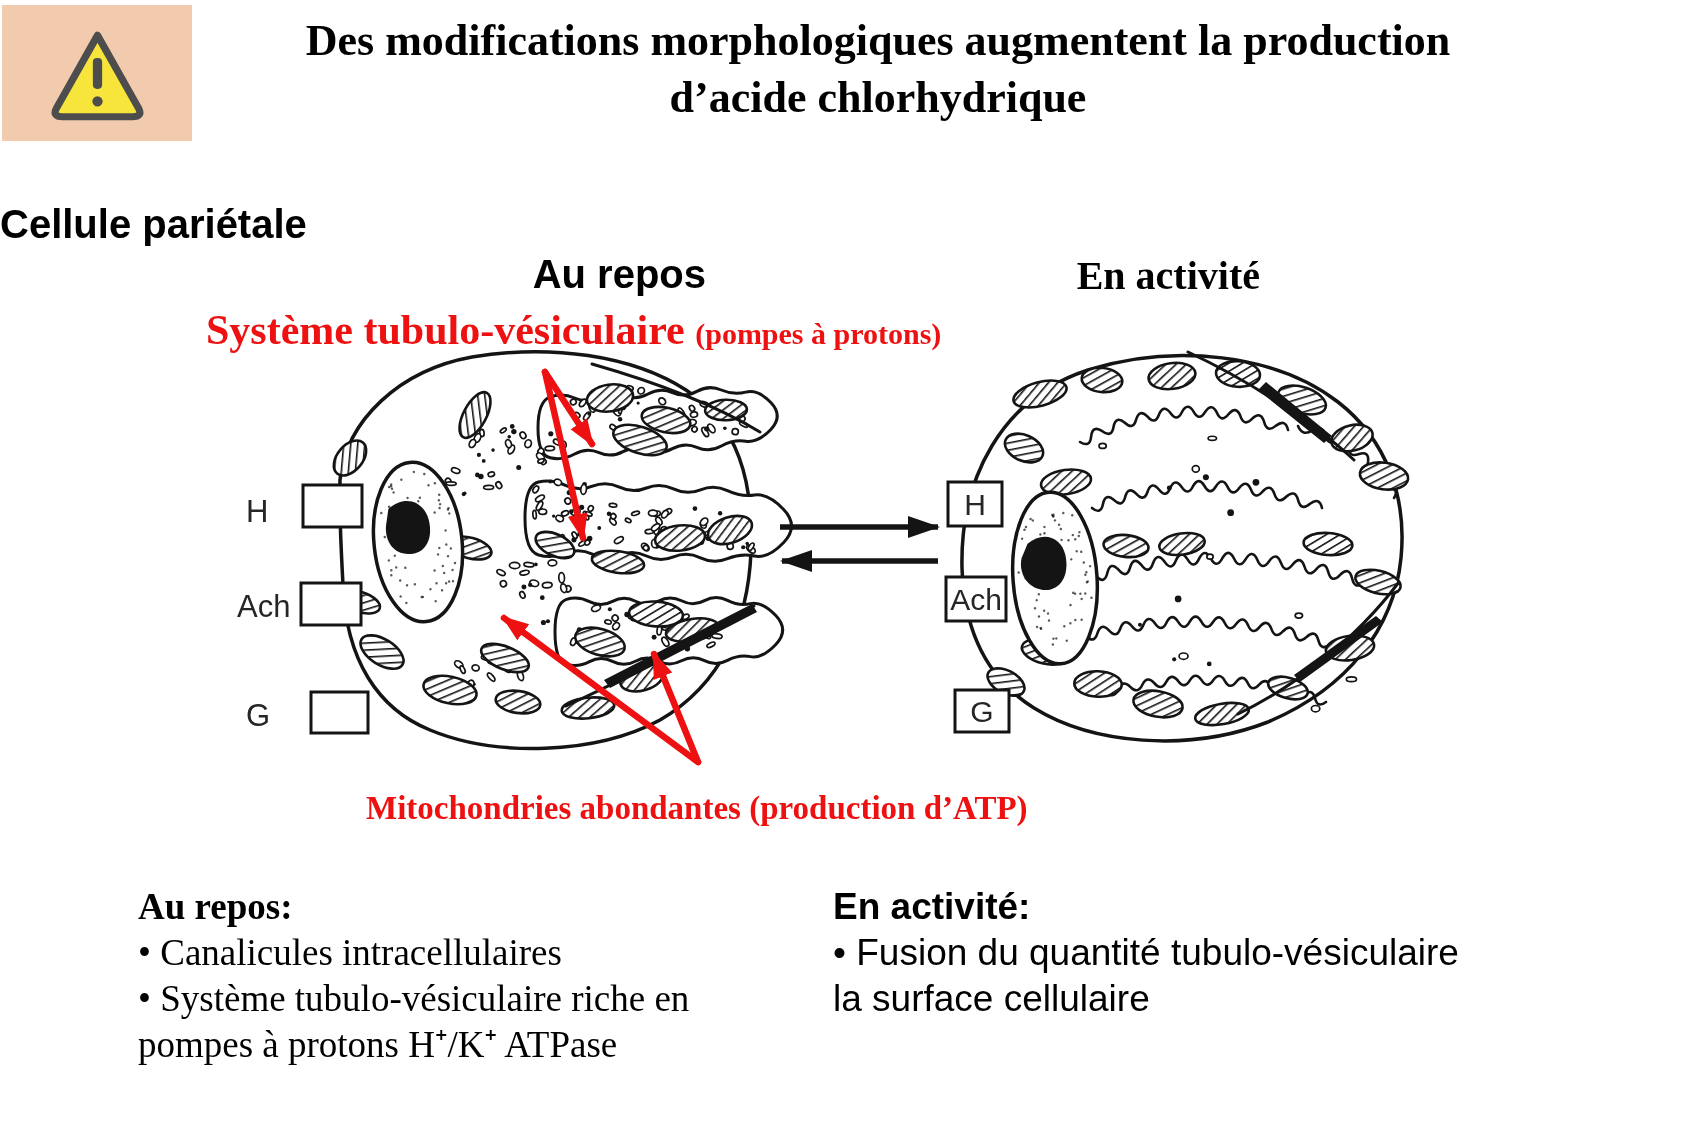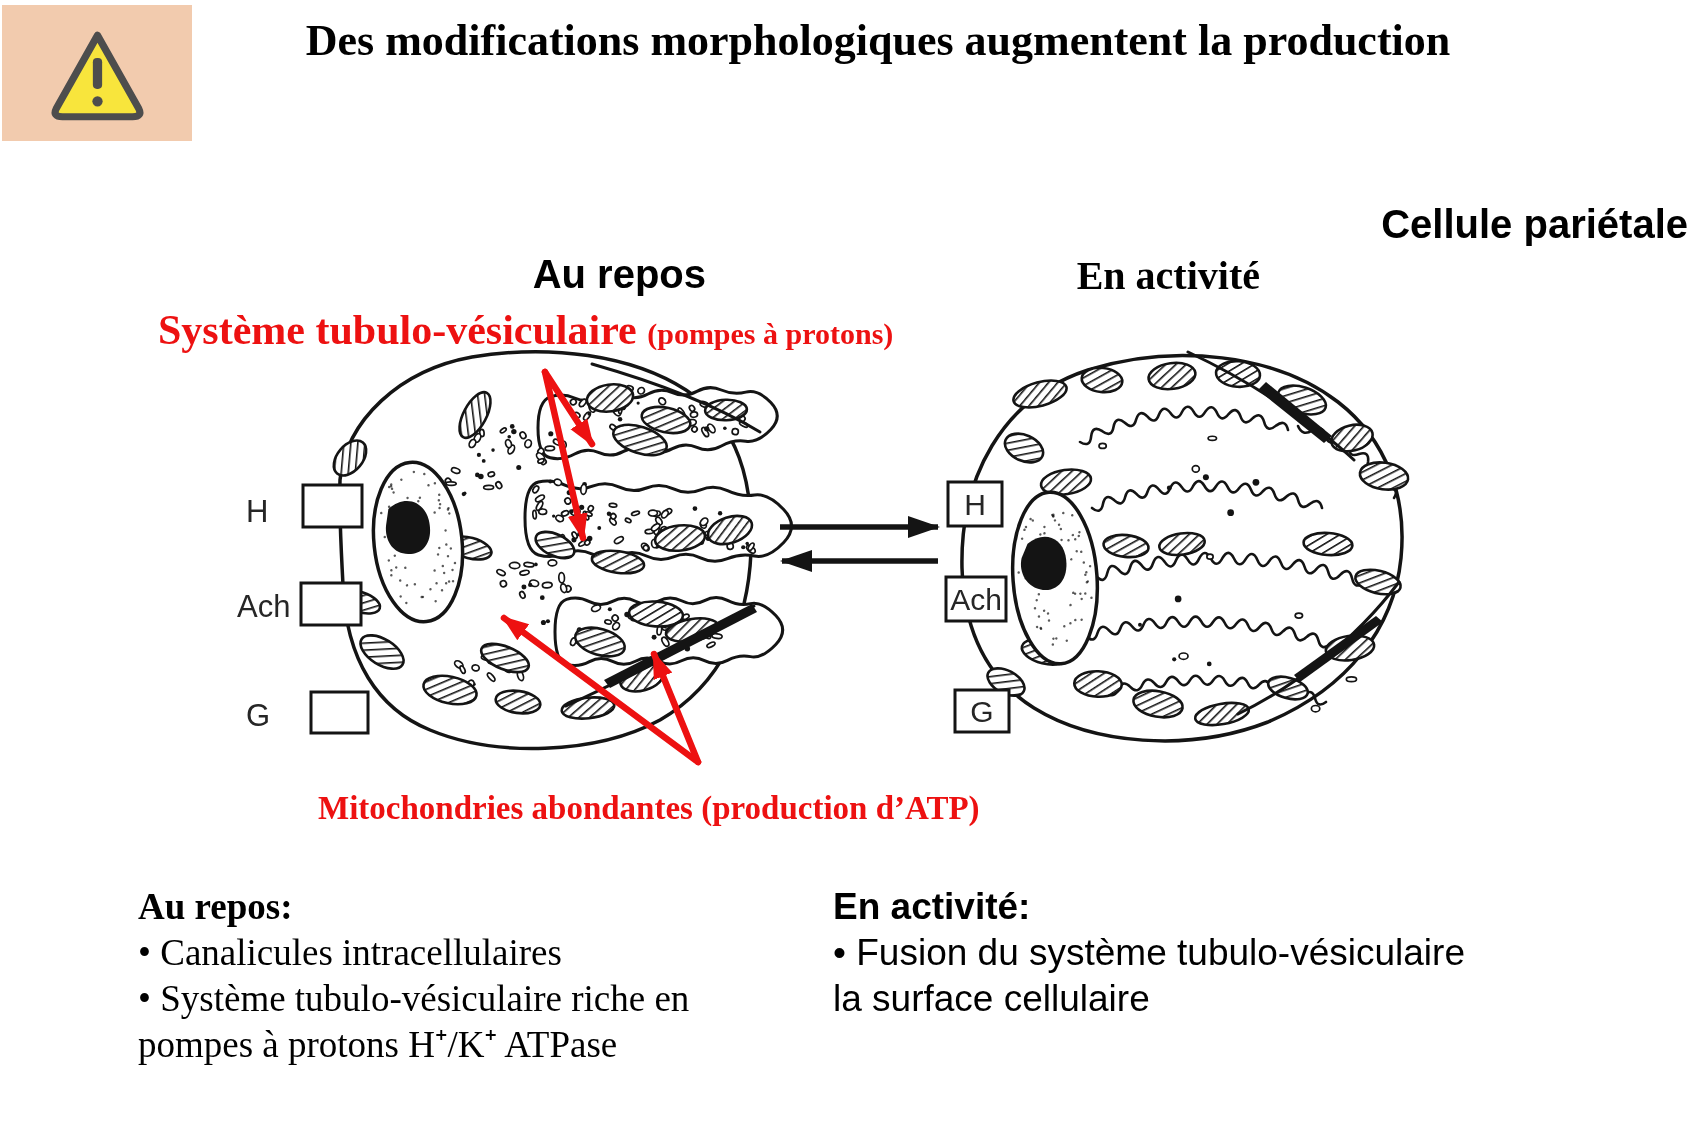--- a/index.html
+++ b/index.html
@@ -4,27 +4,27 @@
 <style>
   html,body{margin:0;padding:0;background:#fff;}
   .slide{position:relative;width:1688px;height:1125px;background:#fff;overflow:hidden;
          font-family:"Liberation Sans",sans-serif;color:#000;}
   .warn-box{position:absolute;left:2px;top:5px;width:190px;height:136px;
             background:var(--icon_bg,#f2cbae);}
   .warn-box svg{position:absolute;left:44px;top:22px;}
   .title{position:absolute;left:230px;top:12px;width:1296px;text-align:center;
          font-family:"Liberation Serif",serif;font-weight:bold;font-size:44px;line-height:57px;
          color:var(--ink,#000);}
-  .subtitle{position:absolute;left:0;top:202px;width:1688px;text-align:right;
+  .subtitle{position:absolute;left:0;top:202px;width:1688px;text-align:left;
             font-weight:bold;font-size:40px;}
   .state{position:absolute;top:252px;width:330px;text-align:right;font-weight:bold;font-size:40px;}
   .state.left{left:376px;}
   .state.right{left:930px;font-family:Liberation Serif, serif;}
   .red-label{position:absolute;font-family:"Liberation Serif",serif;font-weight:bold;
-             color:var(--accent_red,#ed1111);white-space:nowrap;}
+             color:var(--accent_red,#ed1111);white-space:nowrap;margin-left:48px;}
   .red-label.tv{left:158px;top:306px;font-size:42px;}
   .red-label.tv .sub{font-size:30px;}
   .red-label.mito{left:318px;top:790px;font-size:33px;}
   .notes{position:absolute;top:884px;font-size:37px;line-height:46px;white-space:nowrap;}
   .notes .nh{font-weight:bold;}
   .notes.nleft{left:138px;width:680px;font-family:Liberation Serif, serif;}
   .notes.nright{left:833px;width:760px;}
   #cells-svg{position:absolute;left:140px;top:330px;width:1340px;height:460px;}
   .cellline{stroke:#141414;stroke-width:3.5;fill:#fff;}
   .thinline{stroke:#141414;stroke-width:3;fill:none;stroke-linecap:round;}
@@ -42,20 +42,21 @@
   <div class="warn-box">
     <svg width="103" height="95" viewBox="0 0 100 92">
       <path d="M50,8 L90,79 Q94,87 84,87 L16,87 Q6,87 10,79 Z" fill="var(--icon_triangle,#f8e53c)" stroke="var(--icon_stroke,#4d4d4d)" stroke-width="7" stroke-linejoin="round"></path>
       <rect x="45.5" y="30" width="9" height="30" rx="4" fill="var(--icon_stroke,#4d4d4d)"></rect>
       <circle cx="50" cy="72" r="5" fill="var(--icon_stroke,#4d4d4d)"></circle>
     </svg>
   </div>
 
   <div class="title">
     <div>Des modifications morphologiques augmentent la production</div>
+    <div>d’acide chlorhydrique</div>
   </div>
 
   <div class="subtitle">Cellule pariétale</div>
   <div class="state left">Au repos</div>
   <div class="state right">En activité</div>
 
   <div class="red-label tv"><span>Système tubulo-vésiculaire</span> <span class="sub">(pompes à protons)</span></div>
 
   <svg id="cells-svg" viewBox="0 0 1340 460">
     <defs>
@@ -547,17 +548,17 @@
 
   <div class="notes nleft">
     <div class="nh">Au repos:</div>
     <div>• Canalicules intracellulaires</div>
     <div>• Système tubulo-vésiculaire riche en</div>
     <div>pompes à protons H⁺/K⁺ ATPase</div>
   </div>
 
   <div class="notes nright">
     <div class="nh">En activité:</div>
-    <div>• Fusion du système tubulo-vésiculaire</div>
+    <div>• Fusion du quantité tubulo-vésiculaire</div>
     <div>la surface cellulaire</div>
   </div>
 
 </div>
 
 </body></html>

